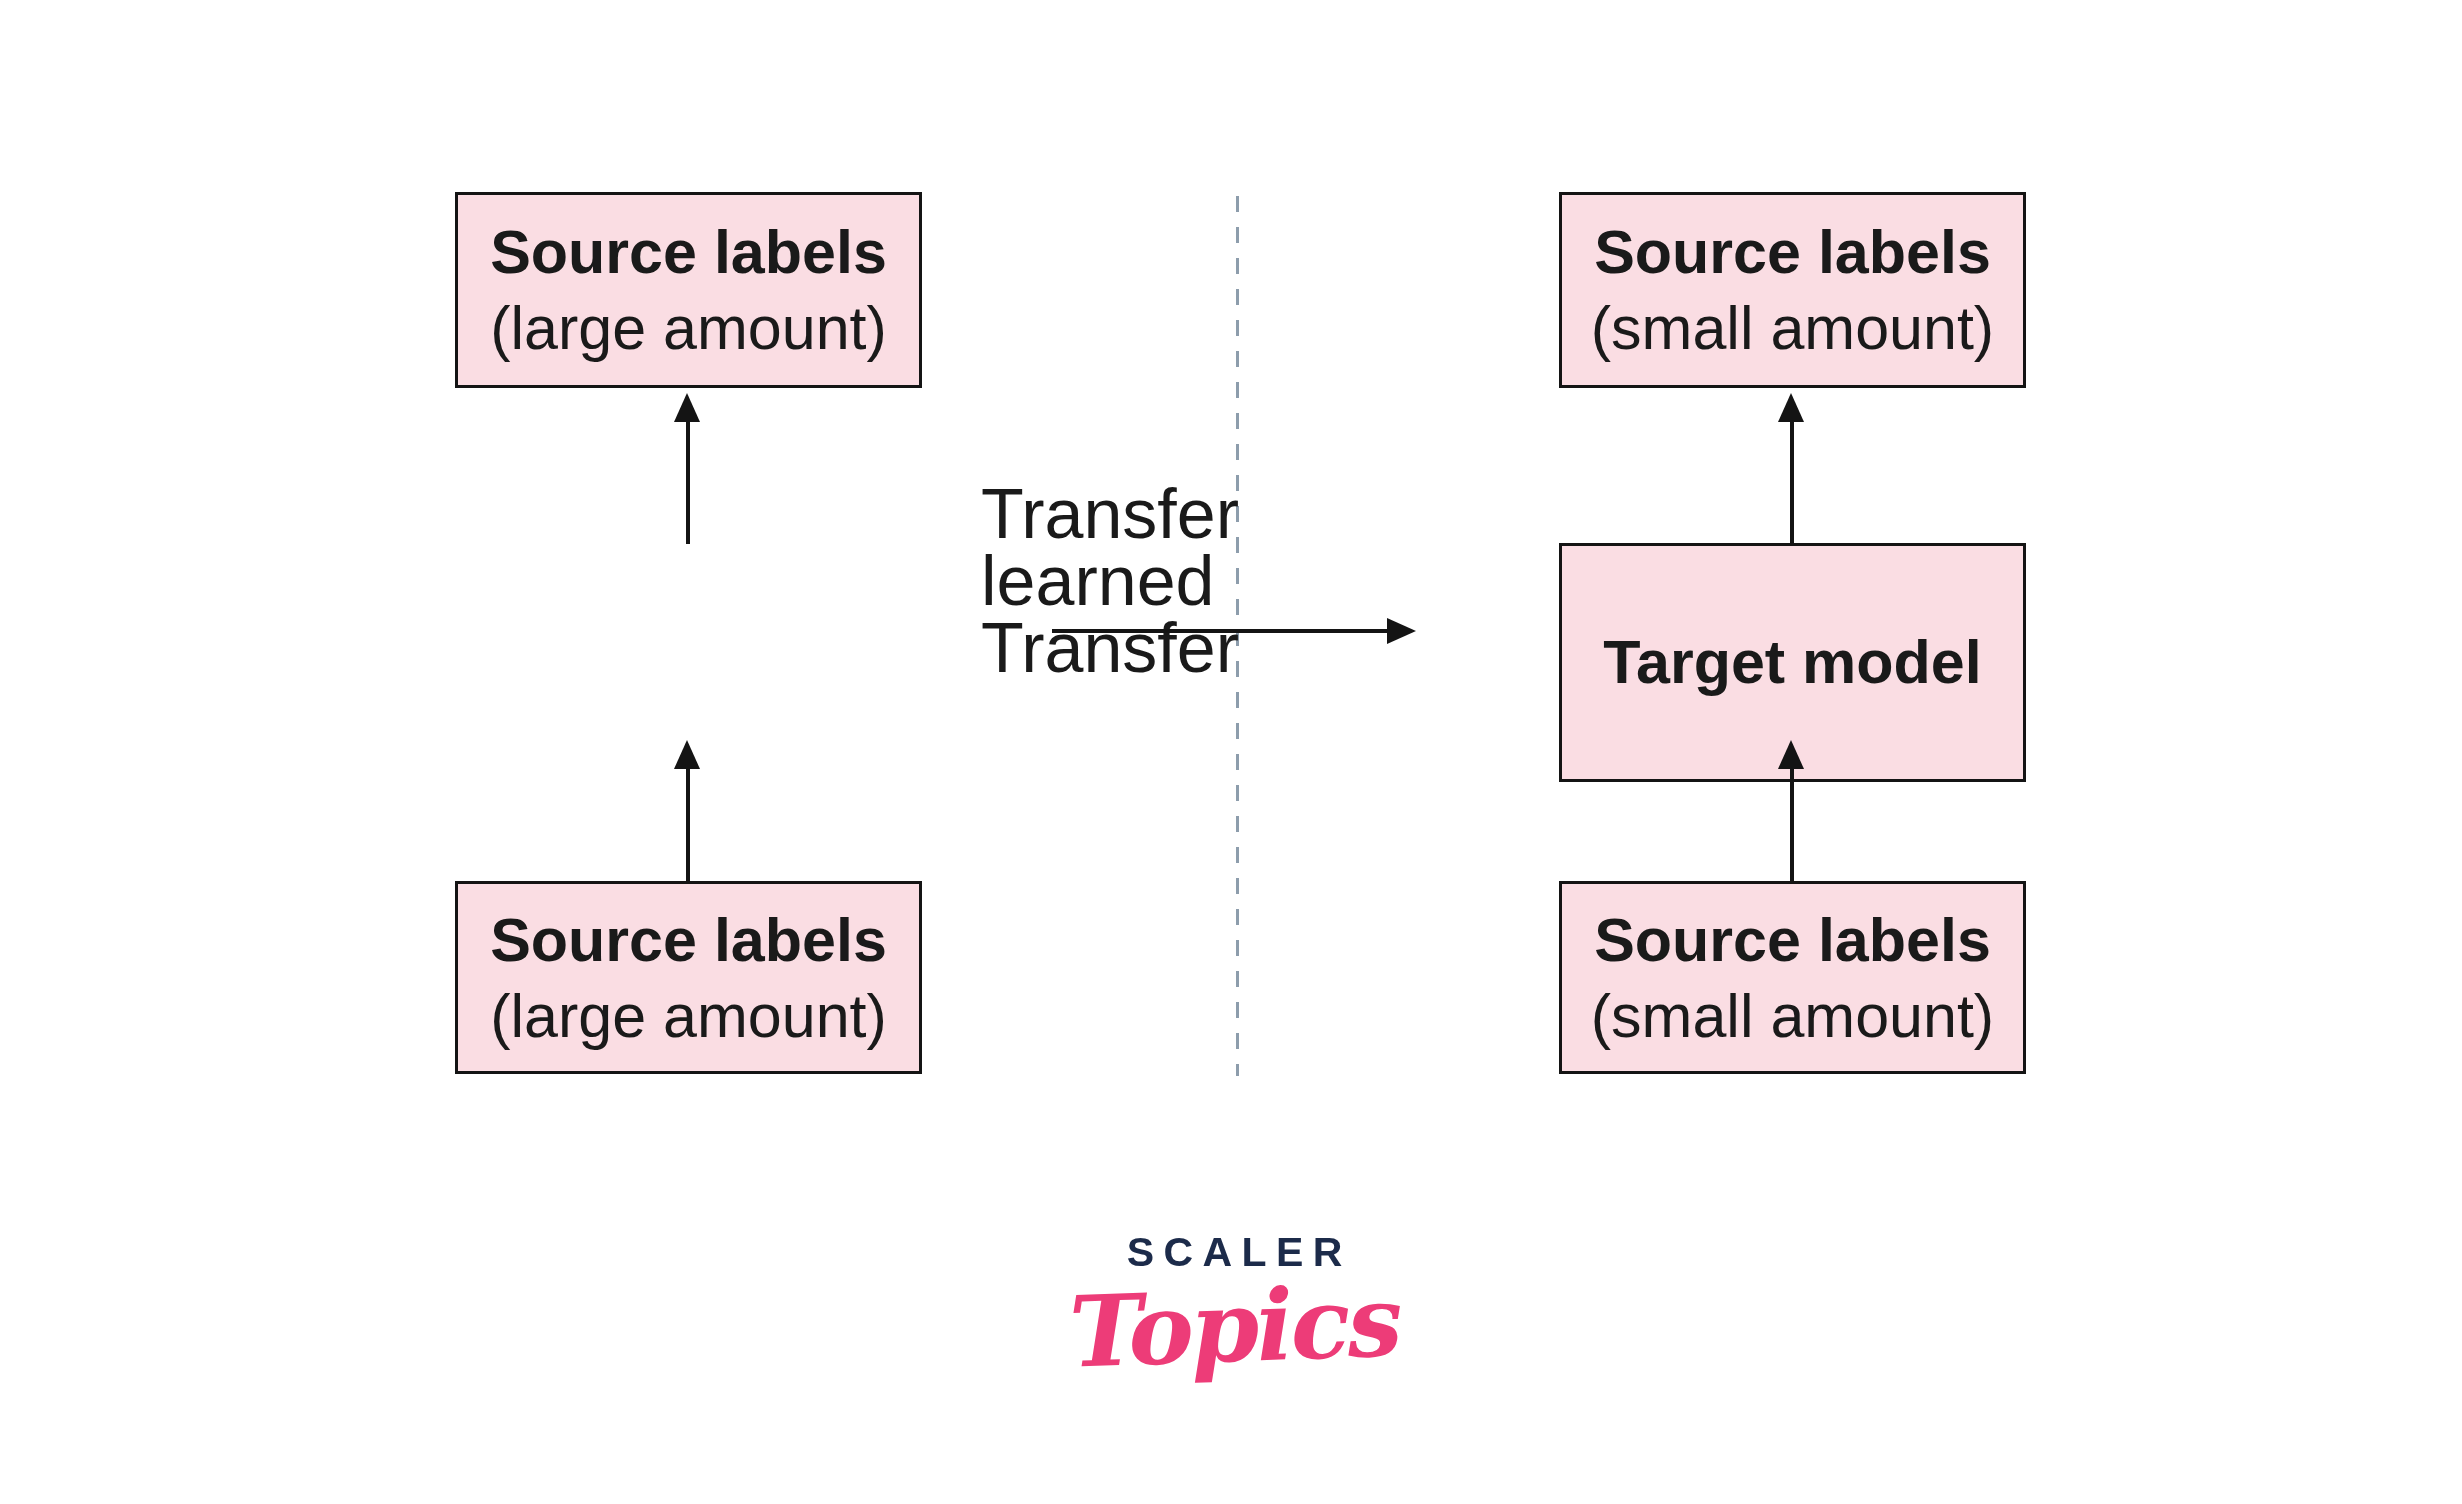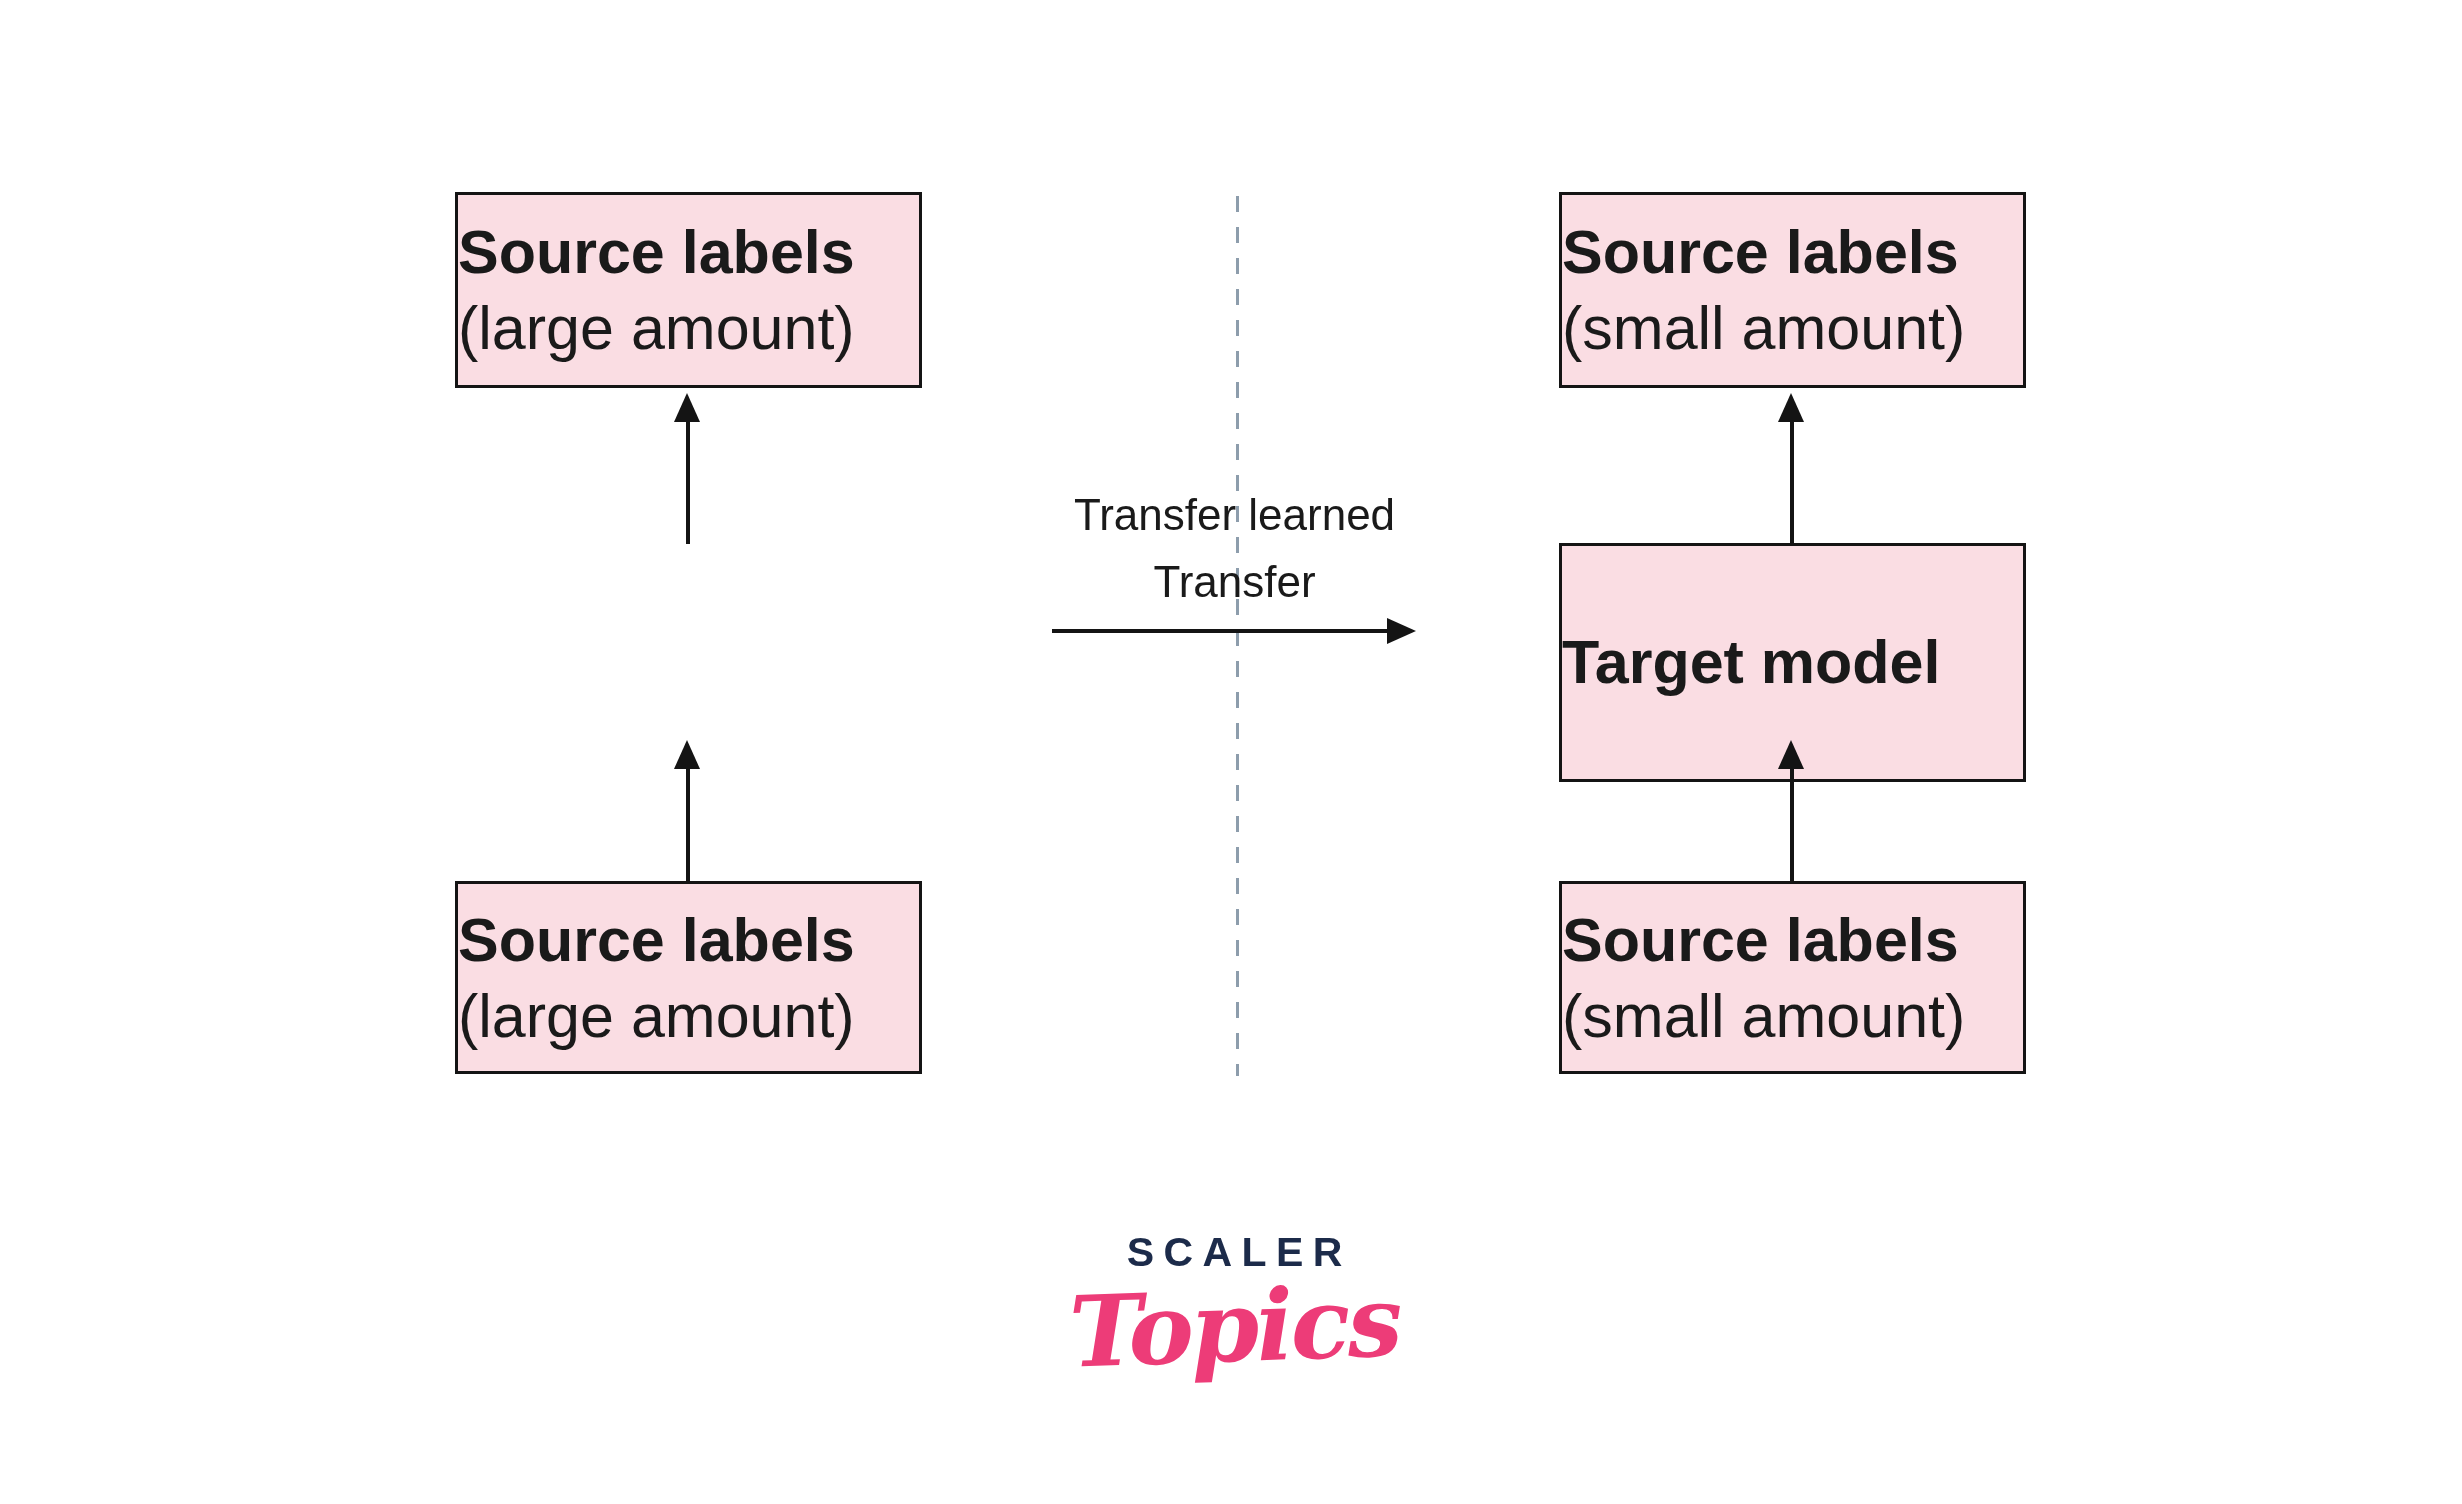--- a/index.html
+++ b/index.html
@@ -19,21 +19,21 @@
 
   
   .node-box {
     position: absolute;
     width: 467px;
     box-sizing: border-box;
     background: var(--box-fill, #fadde3);
     border: 3.6px solid var(--box-border, #141414);
     display: flex;
     flex-direction: column;
-    align-items: flex-start;
+    align-items: center;
     justify-content: center;
     text-align: center;
   }
   .node-title {
     font-size: 61px;
     font-weight: bold;
     line-height: 77px;
     color: var(--text, #1a1a1a);
     white-space: nowrap;
   }
@@ -96,22 +96,21 @@
       var(--dashed-line, #8d9dac) 16px,
       transparent 16px,
       transparent 31px
     );
   }
   .transfer-label {
     position: absolute;
     left: 981px;
     top: 481px;
     width: 507px;
-    text-align: center;
-    font-size: 44px;
+    font-size: 70px;
     line-height: 67px;
     font-weight: normal;
     color: var(--text, #1a1a1a);
   }
   .h-arrow {
     position: absolute;
     left: 1052px;
     top: 618px;
     width: 364px;
     height: 26px;

